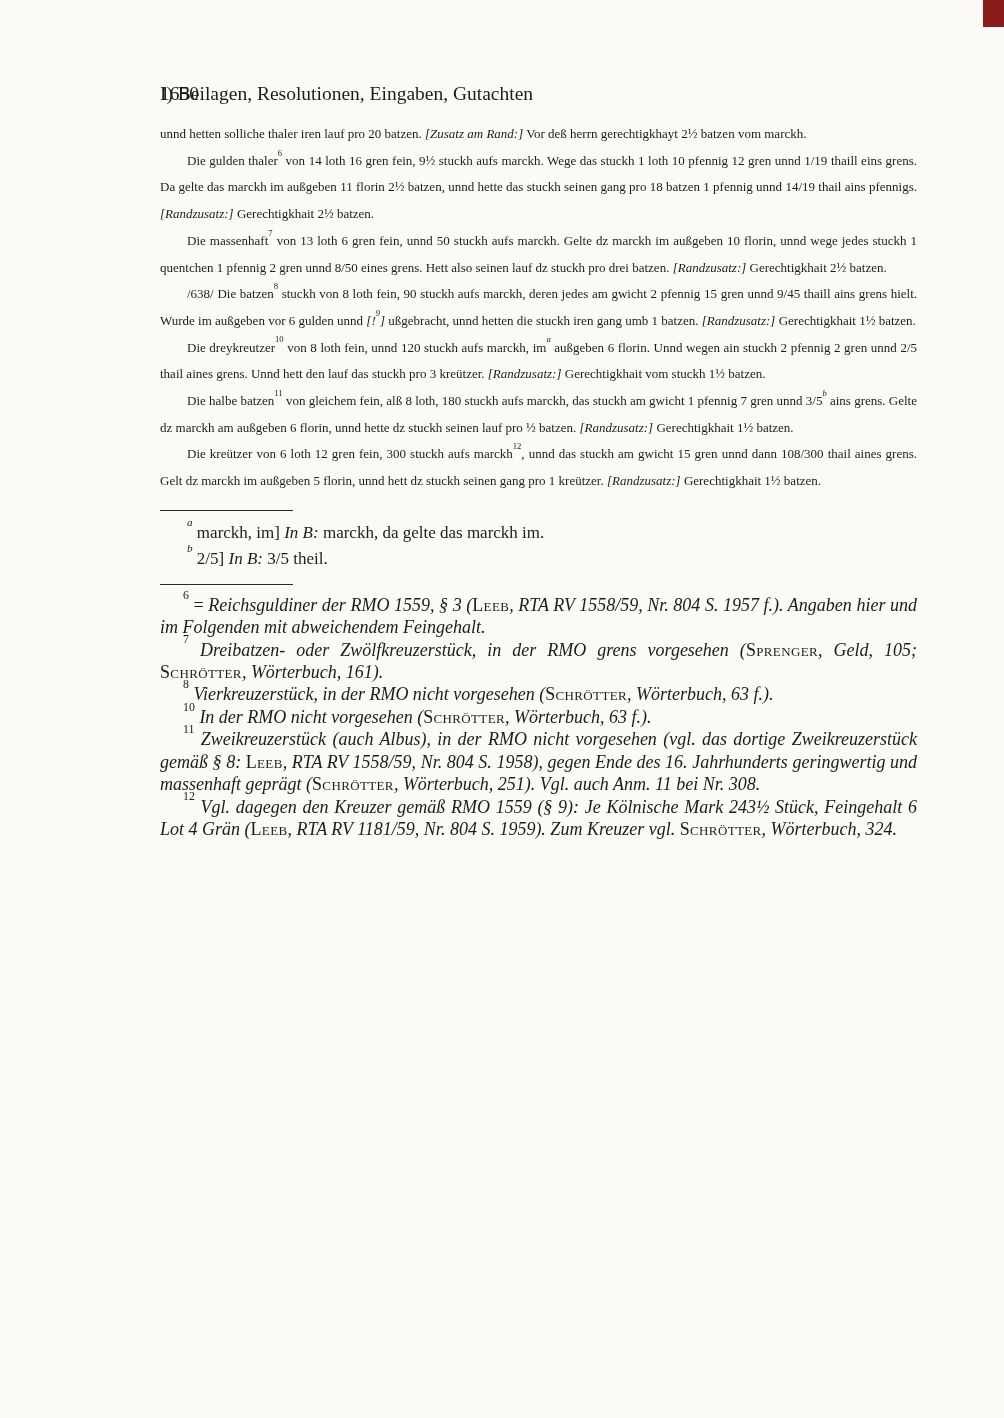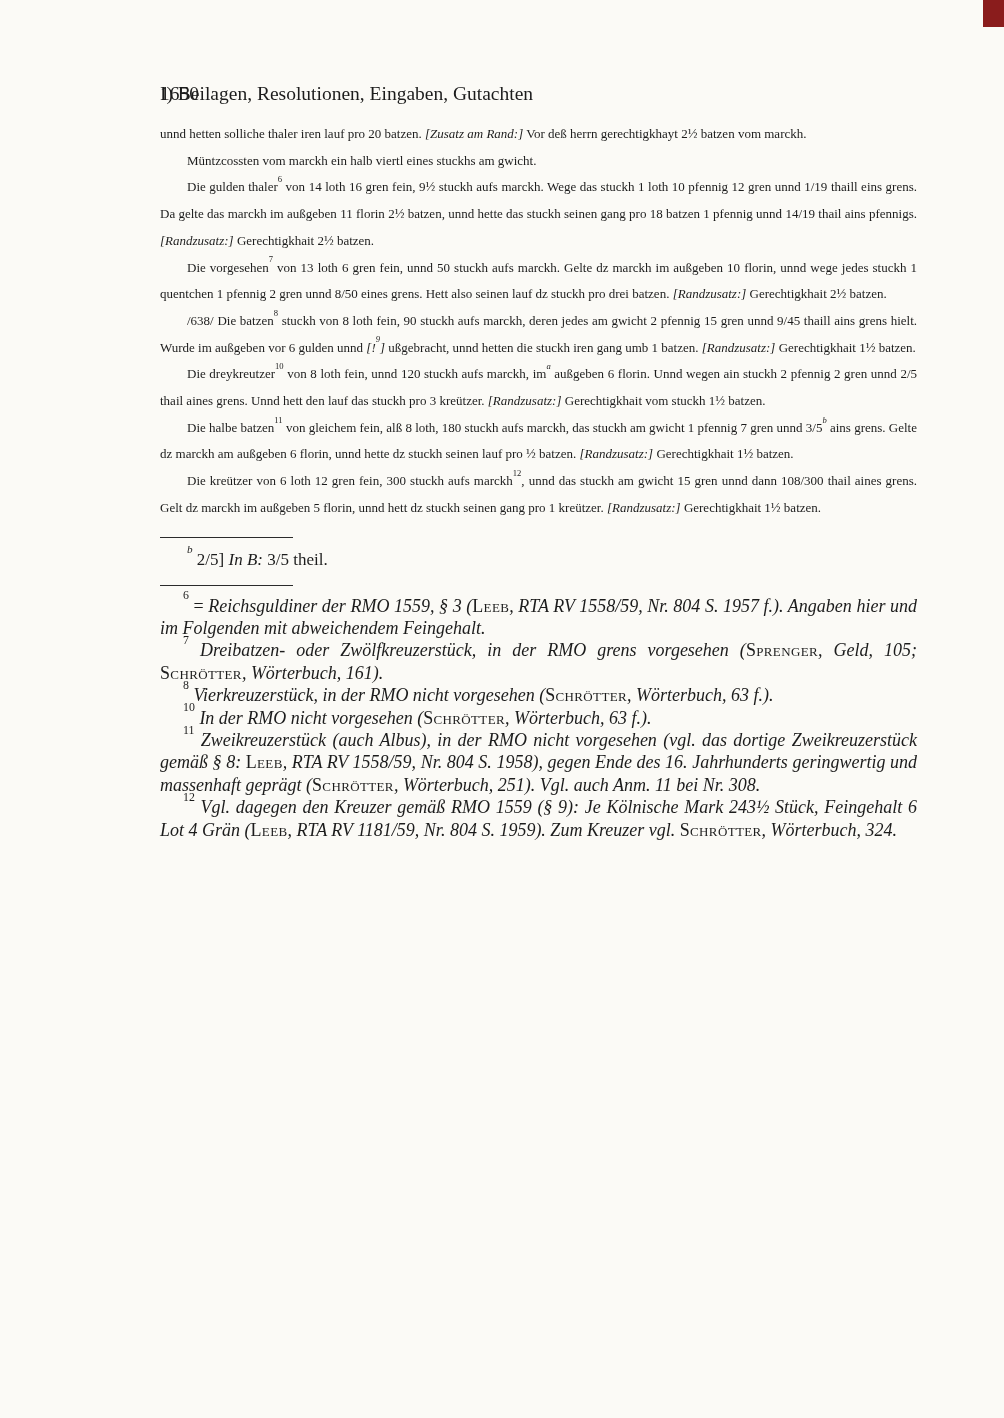--- a/index.html
+++ b/index.html
@@ -85,32 +85,32 @@
 
   <div class="content">
 
     <header class="page-header">
       <span class="page-number">1650</span>
       <span class="running-head">I) Beilagen, Resolutionen, Eingaben, Gutachten</span>
     </header>
 
     <section class="body-text">
         <p><span>unnd hetten solliche thaler iren lauf pro 20 batzen. </span><span class="i">[Zusatz am Rand:]</span><span> Vor deß herrn gerechtigkhayt 2½ batzen vom marckh.</span></p>
-        <p class="indent"><span>Müntzcossten vom marckh ein halb viertl eines stuckhs am gwicht.</span></p>
         <p class="indent"><span>Die gulden thaler</span><sup>6</sup><span> von 14 loth 16 gren fein, 9½ stuckh aufs marckh. Wege das stuckh 1 loth 10 pfennig 12 gren unnd 1/19 thaill eins grens. Da gelte das marckh im außgeben 11 florin 2½ batzen, unnd hette das stuckh seinen gang pro 18 batzen 1 pfennig unnd 14/19 thail ains pfennigs. </span><span class="i">[Randzusatz:]</span><span> Gerechtigkhait 2½ batzen.</span></p>
-        <p class="indent"><span>Die vorgesehen</span><sup>7</sup><span> von 13 loth 6 gren fein, unnd 50 stuckh aufs marckh. Gelte dz marckh im außgeben 10 florin, unnd wege jedes stuckh 1 quentchen 1 pfennig 2 gren unnd 8/50 eines grens. Hett also seinen lauf dz stuckh pro drei batzen. </span><span class="i">[Randzusatz:]</span><span> Gerechtigkhait 2½ batzen.</span></p>
+        <p class="indent"><span>Die massenhaft</span><sup>7</sup><span> von 13 loth 6 gren fein, unnd 50 stuckh aufs marckh. Gelte dz marckh im außgeben 10 florin, unnd wege jedes stuckh 1 quentchen 1 pfennig 2 gren unnd 8/50 eines grens. Hett also seinen lauf dz stuckh pro drei batzen. </span><span class="i">[Randzusatz:]</span><span> Gerechtigkhait 2½ batzen.</span></p>
         <p class="indent"><span>/638/ Die batzen</span><sup>8</sup><span> stuckh von 8 loth fein, 90 stuckh aufs marckh, deren jedes am gwicht 2 pfennig 15 gren unnd 9/45 thaill ains grens hielt. Wurde im außgeben vor 6 gulden unnd </span><span class="i">[!</span><sup class="i">9</sup><span class="i">]</span><span> ußgebracht, unnd hetten die stuckh iren gang umb 1 batzen. </span><span class="i">[Randzusatz:]</span><span> Gerechtigkhait 1½ batzen.</span></p>
         <p class="indent"><span>Die dreykreutzer</span><sup>10</sup><span> von 8 loth fein, unnd 120 stuckh aufs marckh, im</span><sup class="i">a</sup><span> außgeben 6 florin. Unnd wegen ain stuckh 2 pfennig 2 gren unnd 2/5 thail aines grens. Unnd hett den lauf das stuckh pro 3 kreützer. </span><span class="i">[Randzusatz:]</span><span> Gerechtigkhait vom stuckh 1½ batzen.</span></p>
         <p class="indent"><span>Die halbe batzen</span><sup>11</sup><span> von gleichem fein, alß 8 loth, 180 stuckh aufs marckh, das stuckh am gwicht 1 pfennig 7 gren unnd 3/5</span><sup class="i">b</sup><span> ains grens. Gelte dz marckh am außgeben 6 florin, unnd hette dz stuckh seinen lauf pro ½ batzen. </span><span class="i">[Randzusatz:]</span><span> Gerechtigkhait 1½ batzen.</span></p>
         <p class="indent"><span>Die kreützer von 6 loth 12 gren fein, 300 stuckh aufs marckh</span><sup>12</sup><span>, unnd das stuckh am gwicht 15 gren unnd dann 108/300 thail aines grens. Gelt dz marckh im außgeben 5 florin, unnd hett dz stuckh seinen gang pro 1 kreützer. </span><span class="i">[Randzusatz:]</span><span> Gerechtigkhait 1½ batzen.</span></p>
       </section>
 
     <section class="apparatus">
       <div class="rule"></div>
       <div class="apparatus-entries">
+          <p><sup class="i">a</sup><span> marckh, im] </span><span class="i">In B:</span><span> marckh, da gelte das marckh im.</span></p>
           <p><sup class="i">b</sup><span> 2/5] </span><span class="i">In B:</span><span> 3/5 theil.</span></p>
         </div>
     </section>
 
     <section class="footnotes">
       <div class="rule"></div>
       <div class="footnote-entries">
           <p><sup>6</sup><span> = </span><span class="i">Reichsguldiner der RMO 1559, § 3 (</span><span class="sc">Leeb</span><span class="i">, RTA RV 1558/59, Nr. 804 S. 1957 f.). Angaben hier und im Folgenden mit abweichendem Feingehalt.</span></p>
           <p><sup>7</sup><span> </span><span class="i">Dreibatzen- oder Zwölfkreuzerstück, in der RMO grens vorgesehen (</span><span class="sc">Sprenger</span><span class="i">, Geld, 105; </span><span class="sc">Schrötter</span><span class="i">, Wörterbuch, 161).</span></p>
           <p><sup>8</sup><span> </span><span class="i">Vierkreuzerstück, in der RMO nicht vorgesehen (</span><span class="sc">Schrötter</span><span class="i">, Wörterbuch, 63 f.).</span></p>

